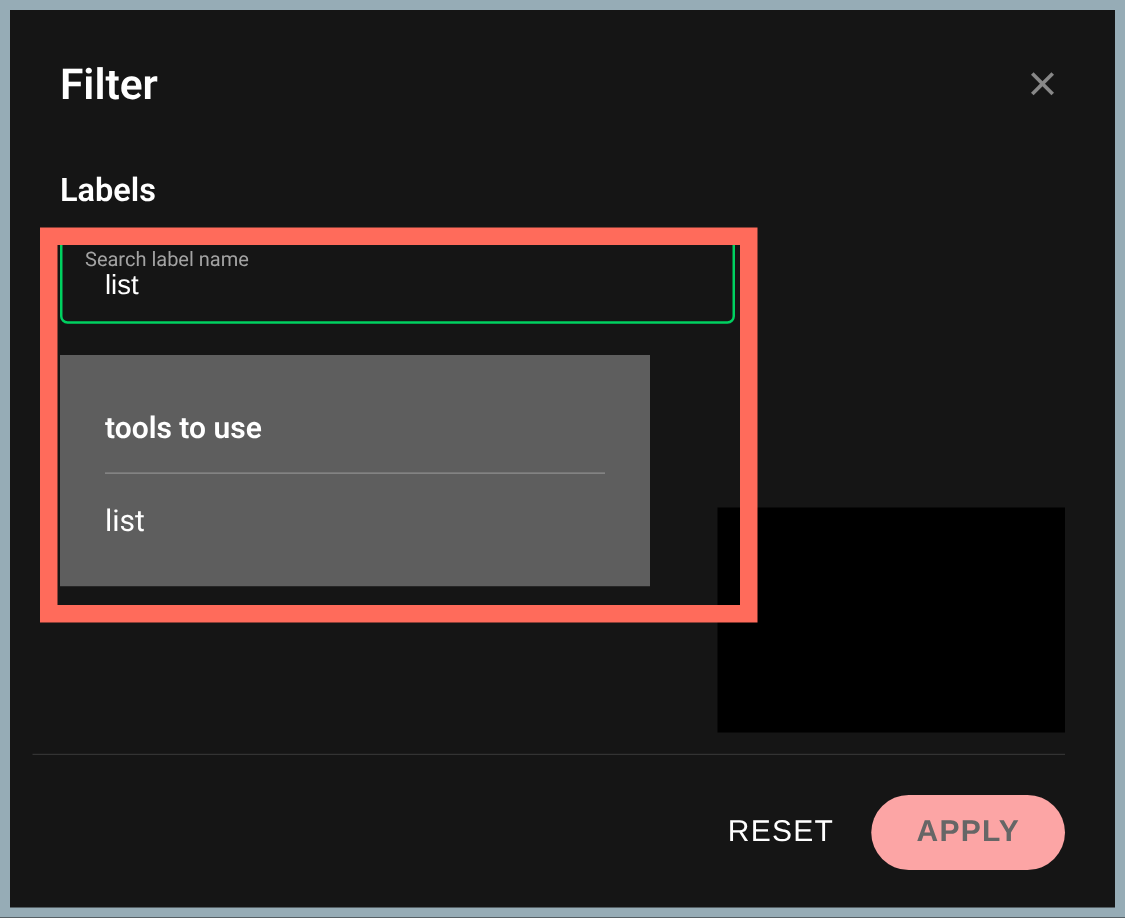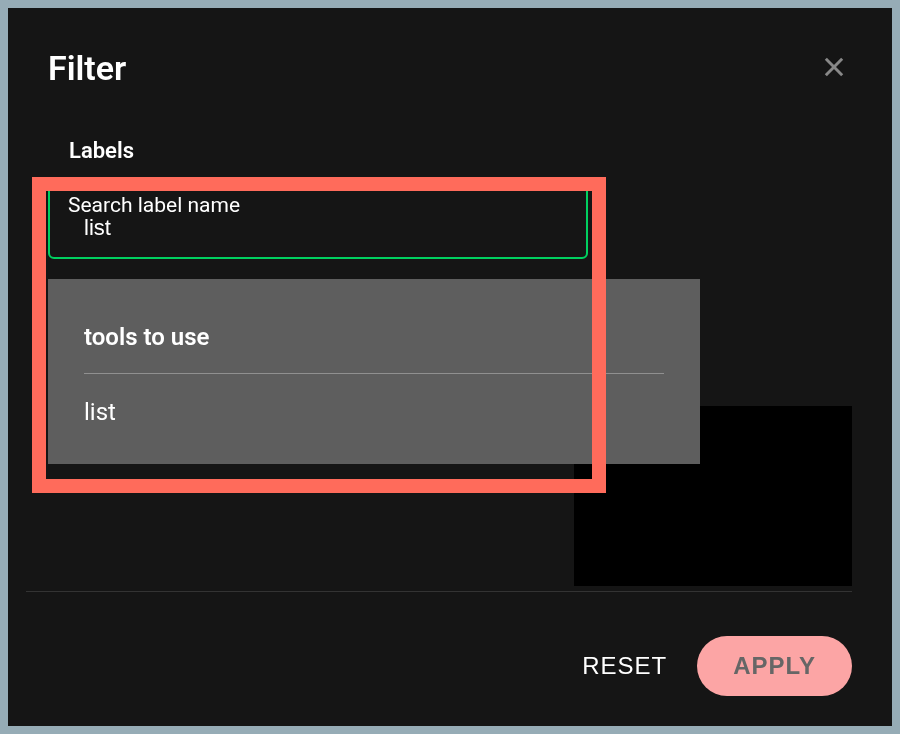--- a/index.html
+++ b/index.html
@@ -47,24 +47,23 @@
       color: #888;
     }
     
     .close-btn svg {
       width: 28px;
       height: 28px;
     }
     
     .section-label {
       color: #ffffff;
-      font-size: 22px;
+      font-size: 26px;
       font-weight: 600;
       margin-bottom: 20px;
-      margin-left: 21px;
     }
     
     .search-row {
       display: flex;
       gap: 20px;
       align-items: flex-start;
       position: relative;
     }
     
     .highlight-box {
@@ -85,22 +84,22 @@
     
     .search-input-wrapper {
       border: 2px solid #00d060;
       border-radius: 6px;
       padding: 8px 18px 16px 18px;
       position: relative;
       background: #151515;
     }
     
     .search-label {
-      color: #ffffff;
-      font-size: 21px;
+      color: #a3a3a3;
+      font-size: 16px;
       font-weight: 400;
       display: block;
       margin-bottom: -2px;
     }
     
     .search-input {
       background: transparent;
       border: none;
       color: #ffffff;
       font-size: 22px;
@@ -119,21 +118,21 @@
       letter-spacing: 1px;
       padding: 22px 24px;
       cursor: pointer;
       white-space: nowrap;
     }
     
     .dropdown {
       position: absolute;
       top: 96px;
       left: 0;
-      width: 652px;
+      width: 472px;
       background: #5e5e5e;
       padding: 30px 36px 24px 36px;
       z-index: 2;
     }
     
     .dropdown-item {
       color: #ffffff;
       font-size: 24px;
       padding: 14px 0;
       cursor: pointer;
@@ -163,21 +162,21 @@
     .footer {
       position: absolute;
       bottom: 30px;
       left: 18px;
       right: 40px;
       display: flex;
       justify-content: flex-end;
       align-items: center;
       gap: 30px;
       border-top: 1px solid #333;
-      padding-top: 44px;
+      padding-top: 32px;
     }
     
     .reset-btn {
       background: none;
       border: none;
       color: #ffffff;
       font-size: 24px;
       font-weight: 500;
       letter-spacing: 1px;
       cursor: pointer;

